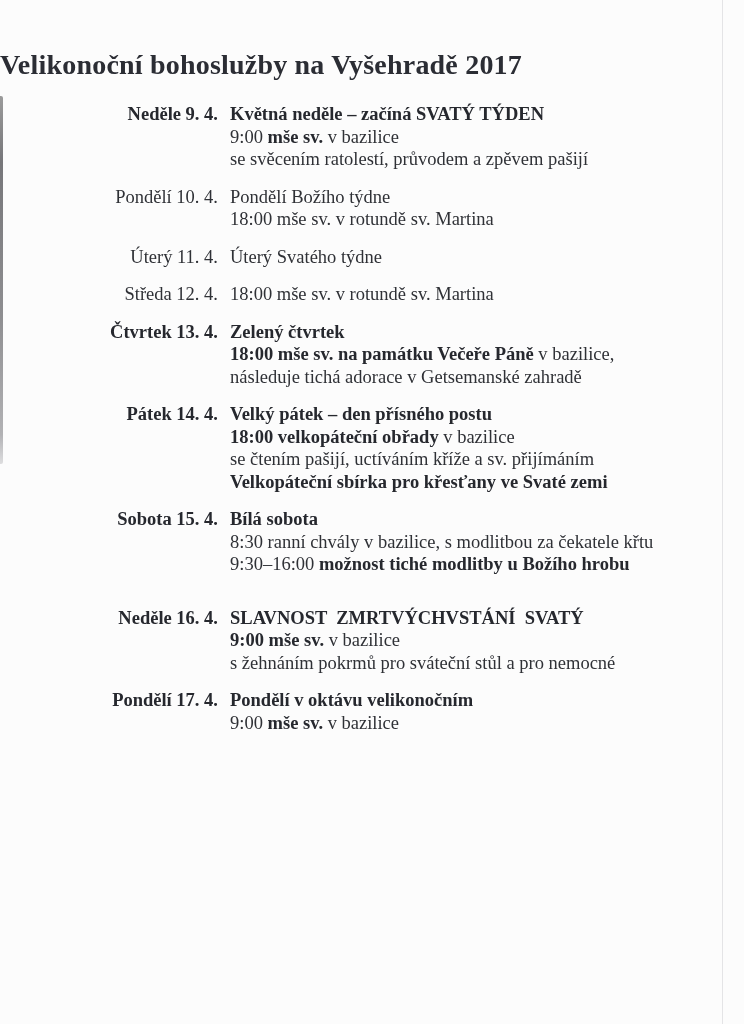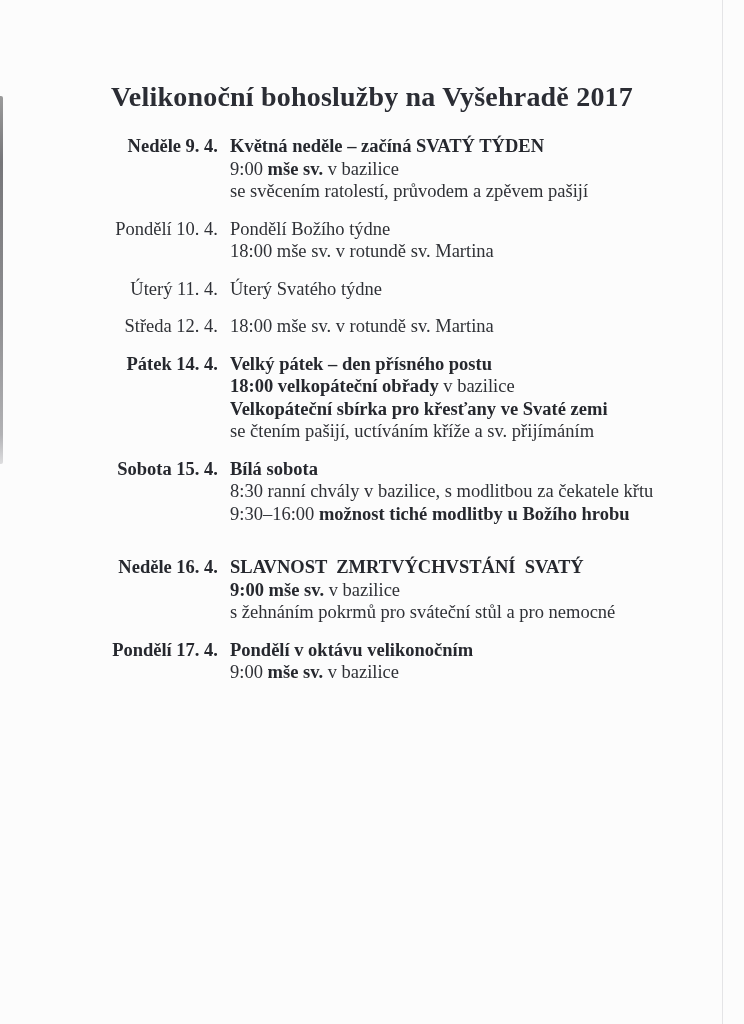--- a/index.html
+++ b/index.html
@@ -30,22 +30,21 @@
   .scan-line-right {
     position: absolute;
     left: 722px;
     top: 0;
     width: 1px;
     height: 1024px;
     background: #e4e4e6;
   }
   .title {
     margin: 0;
-    padding-top: 80px;
-    text-align: center;
+    padding-top: 48px;
     font-size: 28px;
     font-weight: bold;
     letter-spacing: 0.2px;
     color: #2b2d34;
     line-height: 34px;
   }
   .schedule {
     margin-top: 21px;
     padding-left: 62px;
     padding-right: 28px;
@@ -97,26 +96,34 @@
           <div class="line"><span>Úterý Svatého týdne</span></div>
         </div>
       </div>
       <div class="entry">
         <div class="date">Středa 12. 4.</div>
         <div class="desc">
           <div class="line"><span>18:00 mše sv. v rotundě sv. Martina</span></div>
         </div>
       </div>
       <div class="entry">
+        <div class="date b">Čtvrtek 13. 4.</div>
+        <div class="desc">
+          <div class="line"><span class="b">Zelený čtvrtek</span></div>
+          <div class="line"><span class="b">18:00 mše sv. na památku Večeře Páně</span><span> v bazilice,</span></div>
+          <div class="line"><span>následuje tichá adorace v Getsemanské zahradě</span></div>
+        </div>
+      </div>
+      <div class="entry">
         <div class="date b">Pátek 14. 4.</div>
         <div class="desc">
           <div class="line"><span class="b">Velký pátek – den přísného postu</span></div>
           <div class="line"><span class="b">18:00 velkopáteční obřady</span><span> v bazilice</span></div>
+          <div class="line"><span>se čtením pašijí, uctíváním kříže a sv. přijímáním</span></div>
           <div class="line"><span class="b">Velkopáteční sbírka pro křesťany ve Svaté zemi</span></div>
-          <div class="line"><span>se čtením pašijí, uctíváním kříže a sv. přijímáním</span></div>
         </div>
       </div>
       <div class="entry">
         <div class="date b">Sobota 15. 4.</div>
         <div class="desc">
           <div class="line"><span class="b">Bílá sobota</span></div>
           <div class="line"><span>8:30 ranní chvály v bazilice, s modlitbou za čekatele křtu</span></div>
           <div class="line"><span>9:30–16:00 </span><span class="b">možnost tiché modlitby u Božího hrobu</span></div>
           <div class="line blank"></div>
         </div>

